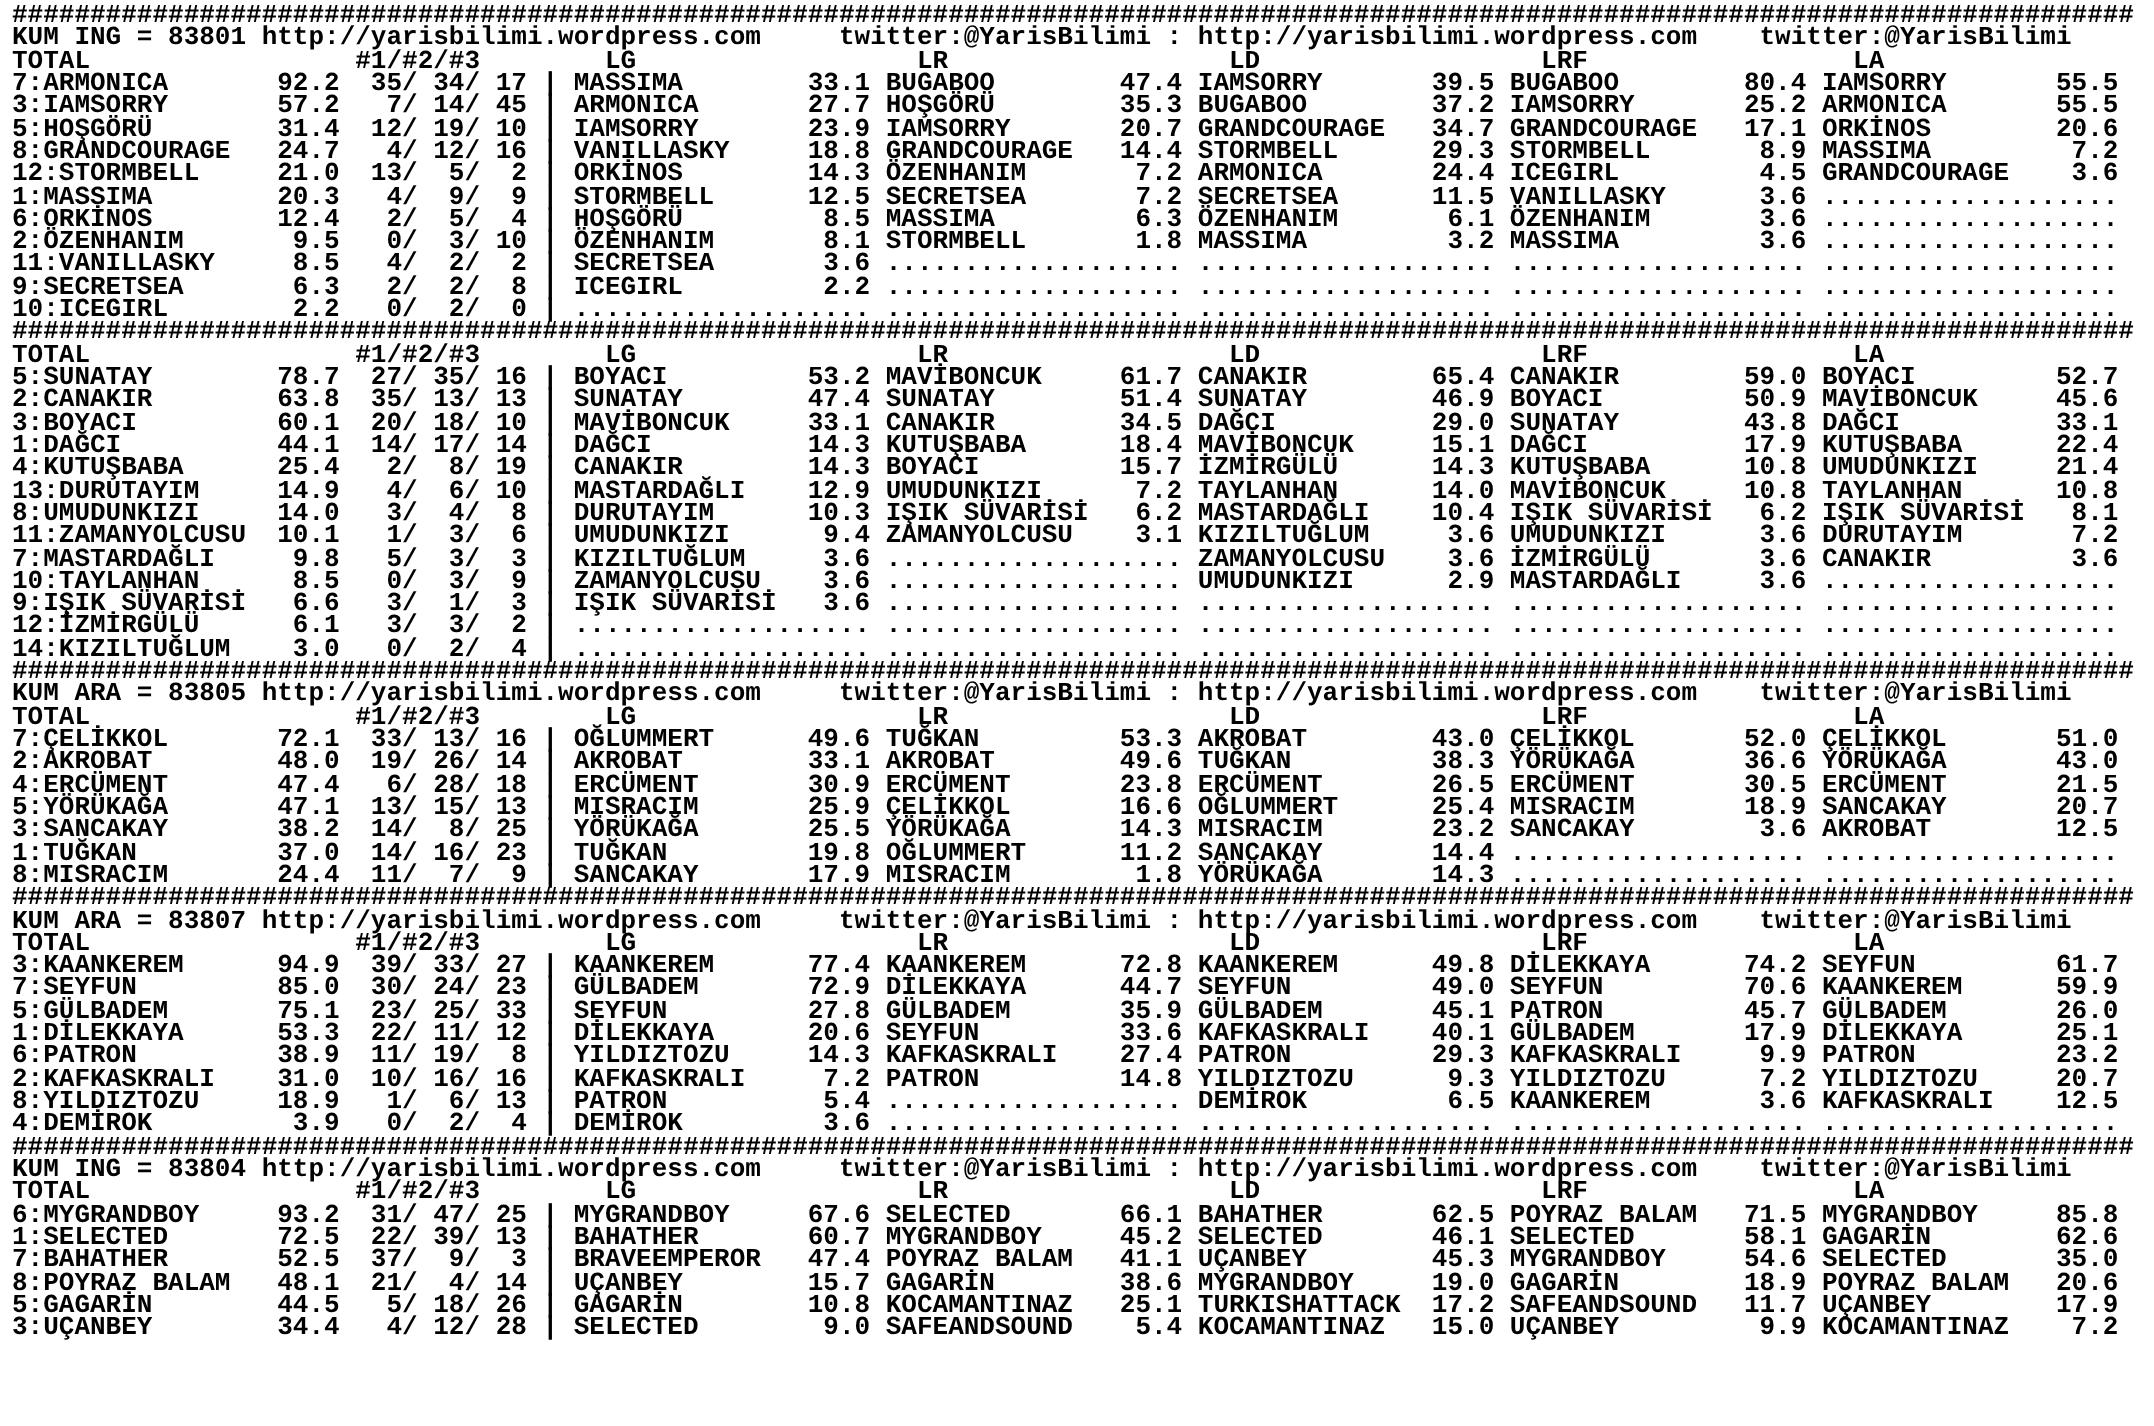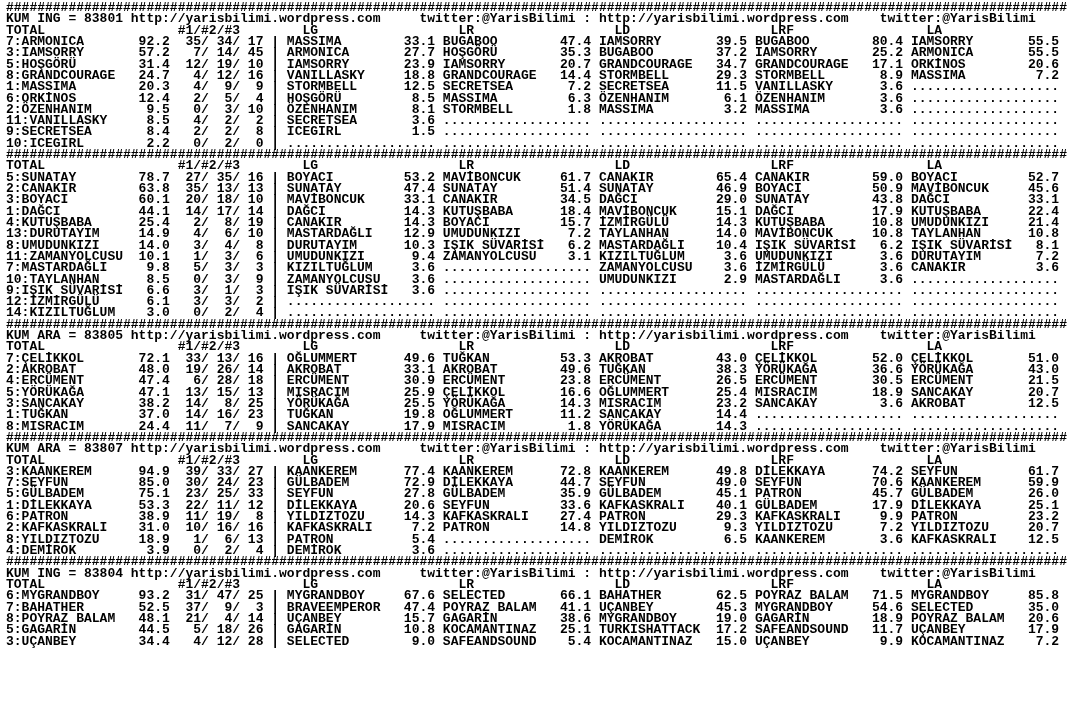--- a/index.html
+++ b/index.html
@@ -30,25 +30,26 @@
 <body>
 
 <div class="doc" id="doc">
     <pre>########################################################################################################################################</pre>
     <pre>KUM ING = 83801 http://yarisbilimi.wordpress.com     twitter:@YarisBilimi : http://yarisbilimi.wordpress.com    twitter:@YarisBilimi</pre>
     <pre>TOTAL                 #1/#2/#3        LG                  LR                  LD                  LRF                 LA                </pre>
     <pre>7:ARMONICA       92.2  35/ 34/ 17 | MASSIMA        33.1 BUGABOO        47.4 IAMSORRY       39.5 BUGABOO        80.4 IAMSORRY       55.5 </pre>
     <pre>3:IAMSORRY       57.2   7/ 14/ 45 | ARMONICA       27.7 HOŞGÖRÜ        35.3 BUGABOO        37.2 IAMSORRY       25.2 ARMONICA       55.5 </pre>
     <pre>5:HOŞGÖRÜ        31.4  12/ 19/ 10 | IAMSORRY       23.9 IAMSORRY       20.7 GRANDCOURAGE   34.7 GRANDCOURAGE   17.1 ORKİNOS        20.6 </pre>
     <pre>8:GRANDCOURAGE   24.7   4/ 12/ 16 | VANILLASKY     18.8 GRANDCOURAGE   14.4 STORMBELL      29.3 STORMBELL       8.9 MASSIMA         7.2 </pre>
+    <pre>12:STORMBELL     21.0  13/  5/  2 | ORKİNOS        14.3 ÖZENHANIM       7.2 ARMONICA       24.4 ICEGIRL         4.5 GRANDCOURAGE    3.6 </pre>
     <pre>1:MASSIMA        20.3   4/  9/  9 | STORMBELL      12.5 SECRETSEA       7.2 SECRETSEA      11.5 VANILLASKY      3.6 ................... </pre>
     <pre>6:ORKİNOS        12.4   2/  5/  4 | HOŞGÖRÜ         8.5 MASSIMA         6.3 ÖZENHANIM       6.1 ÖZENHANIM       3.6 ................... </pre>
     <pre>2:ÖZENHANIM       9.5   0/  3/ 10 | ÖZENHANIM       8.1 STORMBELL       1.8 MASSIMA         3.2 MASSIMA         3.6 ................... </pre>
     <pre>11:VANILLASKY     8.5   4/  2/  2 | SECRETSEA       3.6 ................... ................... ................... ................... </pre>
-    <pre>9:SECRETSEA       8.4   2/  2/  8 | ICEGIRL         1.5 ................... ................... ................... ................... </pre>
+    <pre>9:SECRETSEA       6.3   2/  2/  8 | ICEGIRL         2.2 ................... ................... ................... ................... </pre>
     <pre>10:ICEGIRL        2.2   0/  2/  0 | ................... ................... ................... ................... ................... </pre>
     <pre>########################################################################################################################################</pre>
     <pre>TOTAL                 #1/#2/#3        LG                  LR                  LD                  LRF                 LA                </pre>
     <pre>5:SUNATAY        78.7  27/ 35/ 16 | BOYACI         53.2 MAVİBONCUK     61.7 CANAKIR        65.4 CANAKIR        59.0 BOYACI         52.7 </pre>
     <pre>2:CANAKIR        63.8  35/ 13/ 13 | SUNATAY        47.4 SUNATAY        51.4 SUNATAY        46.9 BOYACI         50.9 MAVİBONCUK     45.6 </pre>
     <pre>3:BOYACI         60.1  20/ 18/ 10 | MAVİBONCUK     33.1 CANAKIR        34.5 DAĞCI          29.0 SUNATAY        43.8 DAĞCI          33.1 </pre>
     <pre>1:DAĞCI          44.1  14/ 17/ 14 | DAĞCI          14.3 KUTUŞBABA      18.4 MAVİBONCUK     15.1 DAĞCI          17.9 KUTUŞBABA      22.4 </pre>
     <pre>4:KUTUŞBABA      25.4   2/  8/ 19 | CANAKIR        14.3 BOYACI         15.7 İZMİRGÜLÜ      14.3 KUTUŞBABA      10.8 UMUDUNKIZI     21.4 </pre>
     <pre>13:DURUTAYIM     14.9   4/  6/ 10 | MASTARDAĞLI    12.9 UMUDUNKIZI      7.2 TAYLANHAN      14.0 MAVİBONCUK     10.8 TAYLANHAN      10.8 </pre>
     <pre>8:UMUDUNKIZI     14.0   3/  4/  8 | DURUTAYIM      10.3 IŞIK SÜVARİSİ   6.2 MASTARDAĞLI    10.4 IŞIK SÜVARİSİ   6.2 IŞIK SÜVARİSİ   8.1 </pre>
@@ -76,17 +77,18 @@
     <pre>5:GÜLBADEM       75.1  23/ 25/ 33 | SEYFUN         27.8 GÜLBADEM       35.9 GÜLBADEM       45.1 PATRON         45.7 GÜLBADEM       26.0 </pre>
     <pre>1:DİLEKKAYA      53.3  22/ 11/ 12 | DİLEKKAYA      20.6 SEYFUN         33.6 KAFKASKRALI    40.1 GÜLBADEM       17.9 DİLEKKAYA      25.1 </pre>
     <pre>6:PATRON         38.9  11/ 19/  8 | YILDIZTOZU     14.3 KAFKASKRALI    27.4 PATRON         29.3 KAFKASKRALI     9.9 PATRON         23.2 </pre>
     <pre>2:KAFKASKRALI    31.0  10/ 16/ 16 | KAFKASKRALI     7.2 PATRON         14.8 YILDIZTOZU      9.3 YILDIZTOZU      7.2 YILDIZTOZU     20.7 </pre>
     <pre>8:YILDIZTOZU     18.9   1/  6/ 13 | PATRON          5.4 ................... DEMİROK         6.5 KAANKEREM       3.6 KAFKASKRALI    12.5 </pre>
     <pre>4:DEMİROK         3.9   0/  2/  4 | DEMİROK         3.6 ................... ................... ................... ................... </pre>
     <pre>########################################################################################################################################</pre>
     <pre>KUM ING = 83804 http://yarisbilimi.wordpress.com     twitter:@YarisBilimi : http://yarisbilimi.wordpress.com    twitter:@YarisBilimi</pre>
     <pre>TOTAL                 #1/#2/#3        LG                  LR                  LD                  LRF                 LA                </pre>
     <pre>6:MYGRANDBOY     93.2  31/ 47/ 25 | MYGRANDBOY     67.6 SELECTED       66.1 BAHATHER       62.5 POYRAZ BALAM   71.5 MYGRANDBOY     85.8 </pre>
+    <pre>1:SELECTED       72.5  22/ 39/ 13 | BAHATHER       60.7 MYGRANDBOY     45.2 SELECTED       46.1 SELECTED       58.1 GAGARİN        62.6 </pre>
     <pre>7:BAHATHER       52.5  37/  9/  3 | BRAVEEMPEROR   47.4 POYRAZ BALAM   41.1 UÇANBEY        45.3 MYGRANDBOY     54.6 SELECTED       35.0 </pre>
     <pre>8:POYRAZ BALAM   48.1  21/  4/ 14 | UÇANBEY        15.7 GAGARİN        38.6 MYGRANDBOY     19.0 GAGARİN        18.9 POYRAZ BALAM   20.6 </pre>
     <pre>5:GAGARİN        44.5   5/ 18/ 26 | GAGARİN        10.8 KOCAMANTINAZ   25.1 TURKISHATTACK  17.2 SAFEANDSOUND   11.7 UÇANBEY        17.9 </pre>
     <pre>3:UÇANBEY        34.4   4/ 12/ 28 | SELECTED        9.0 SAFEANDSOUND    5.4 KOCAMANTINAZ   15.0 UÇANBEY         9.9 KOCAMANTINAZ    7.2 </pre>
   </div>
 
 </body></html>

